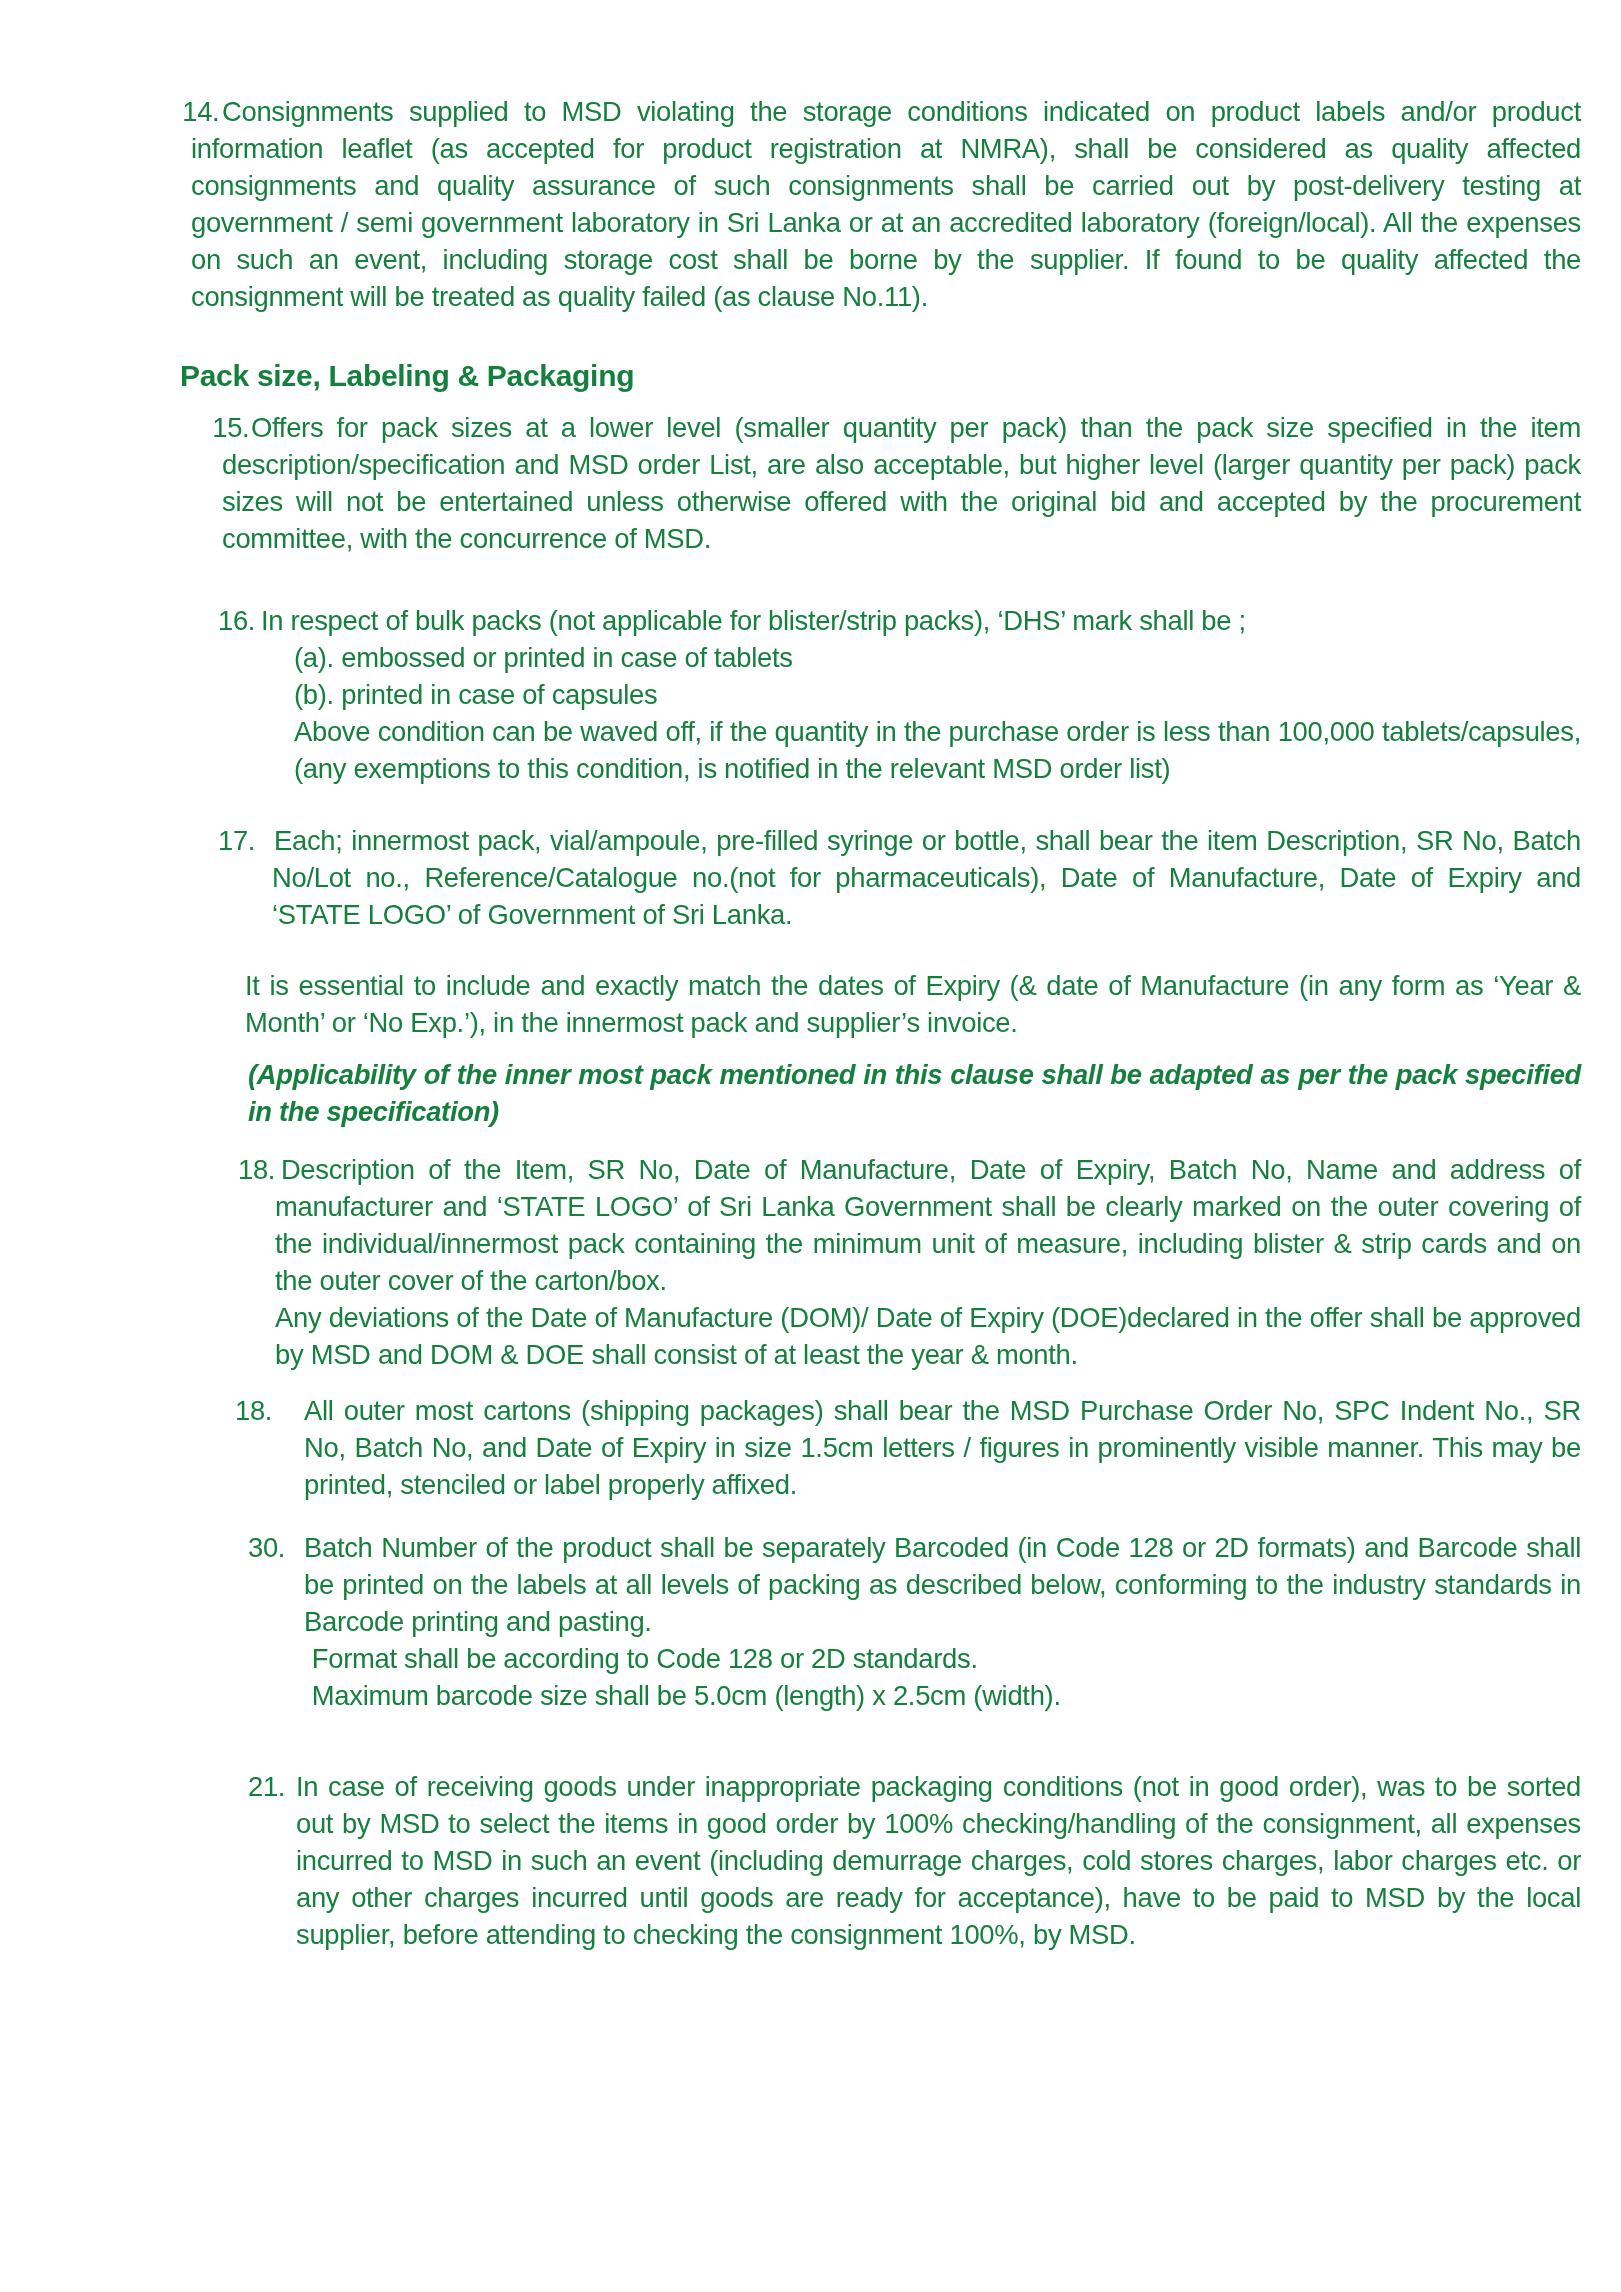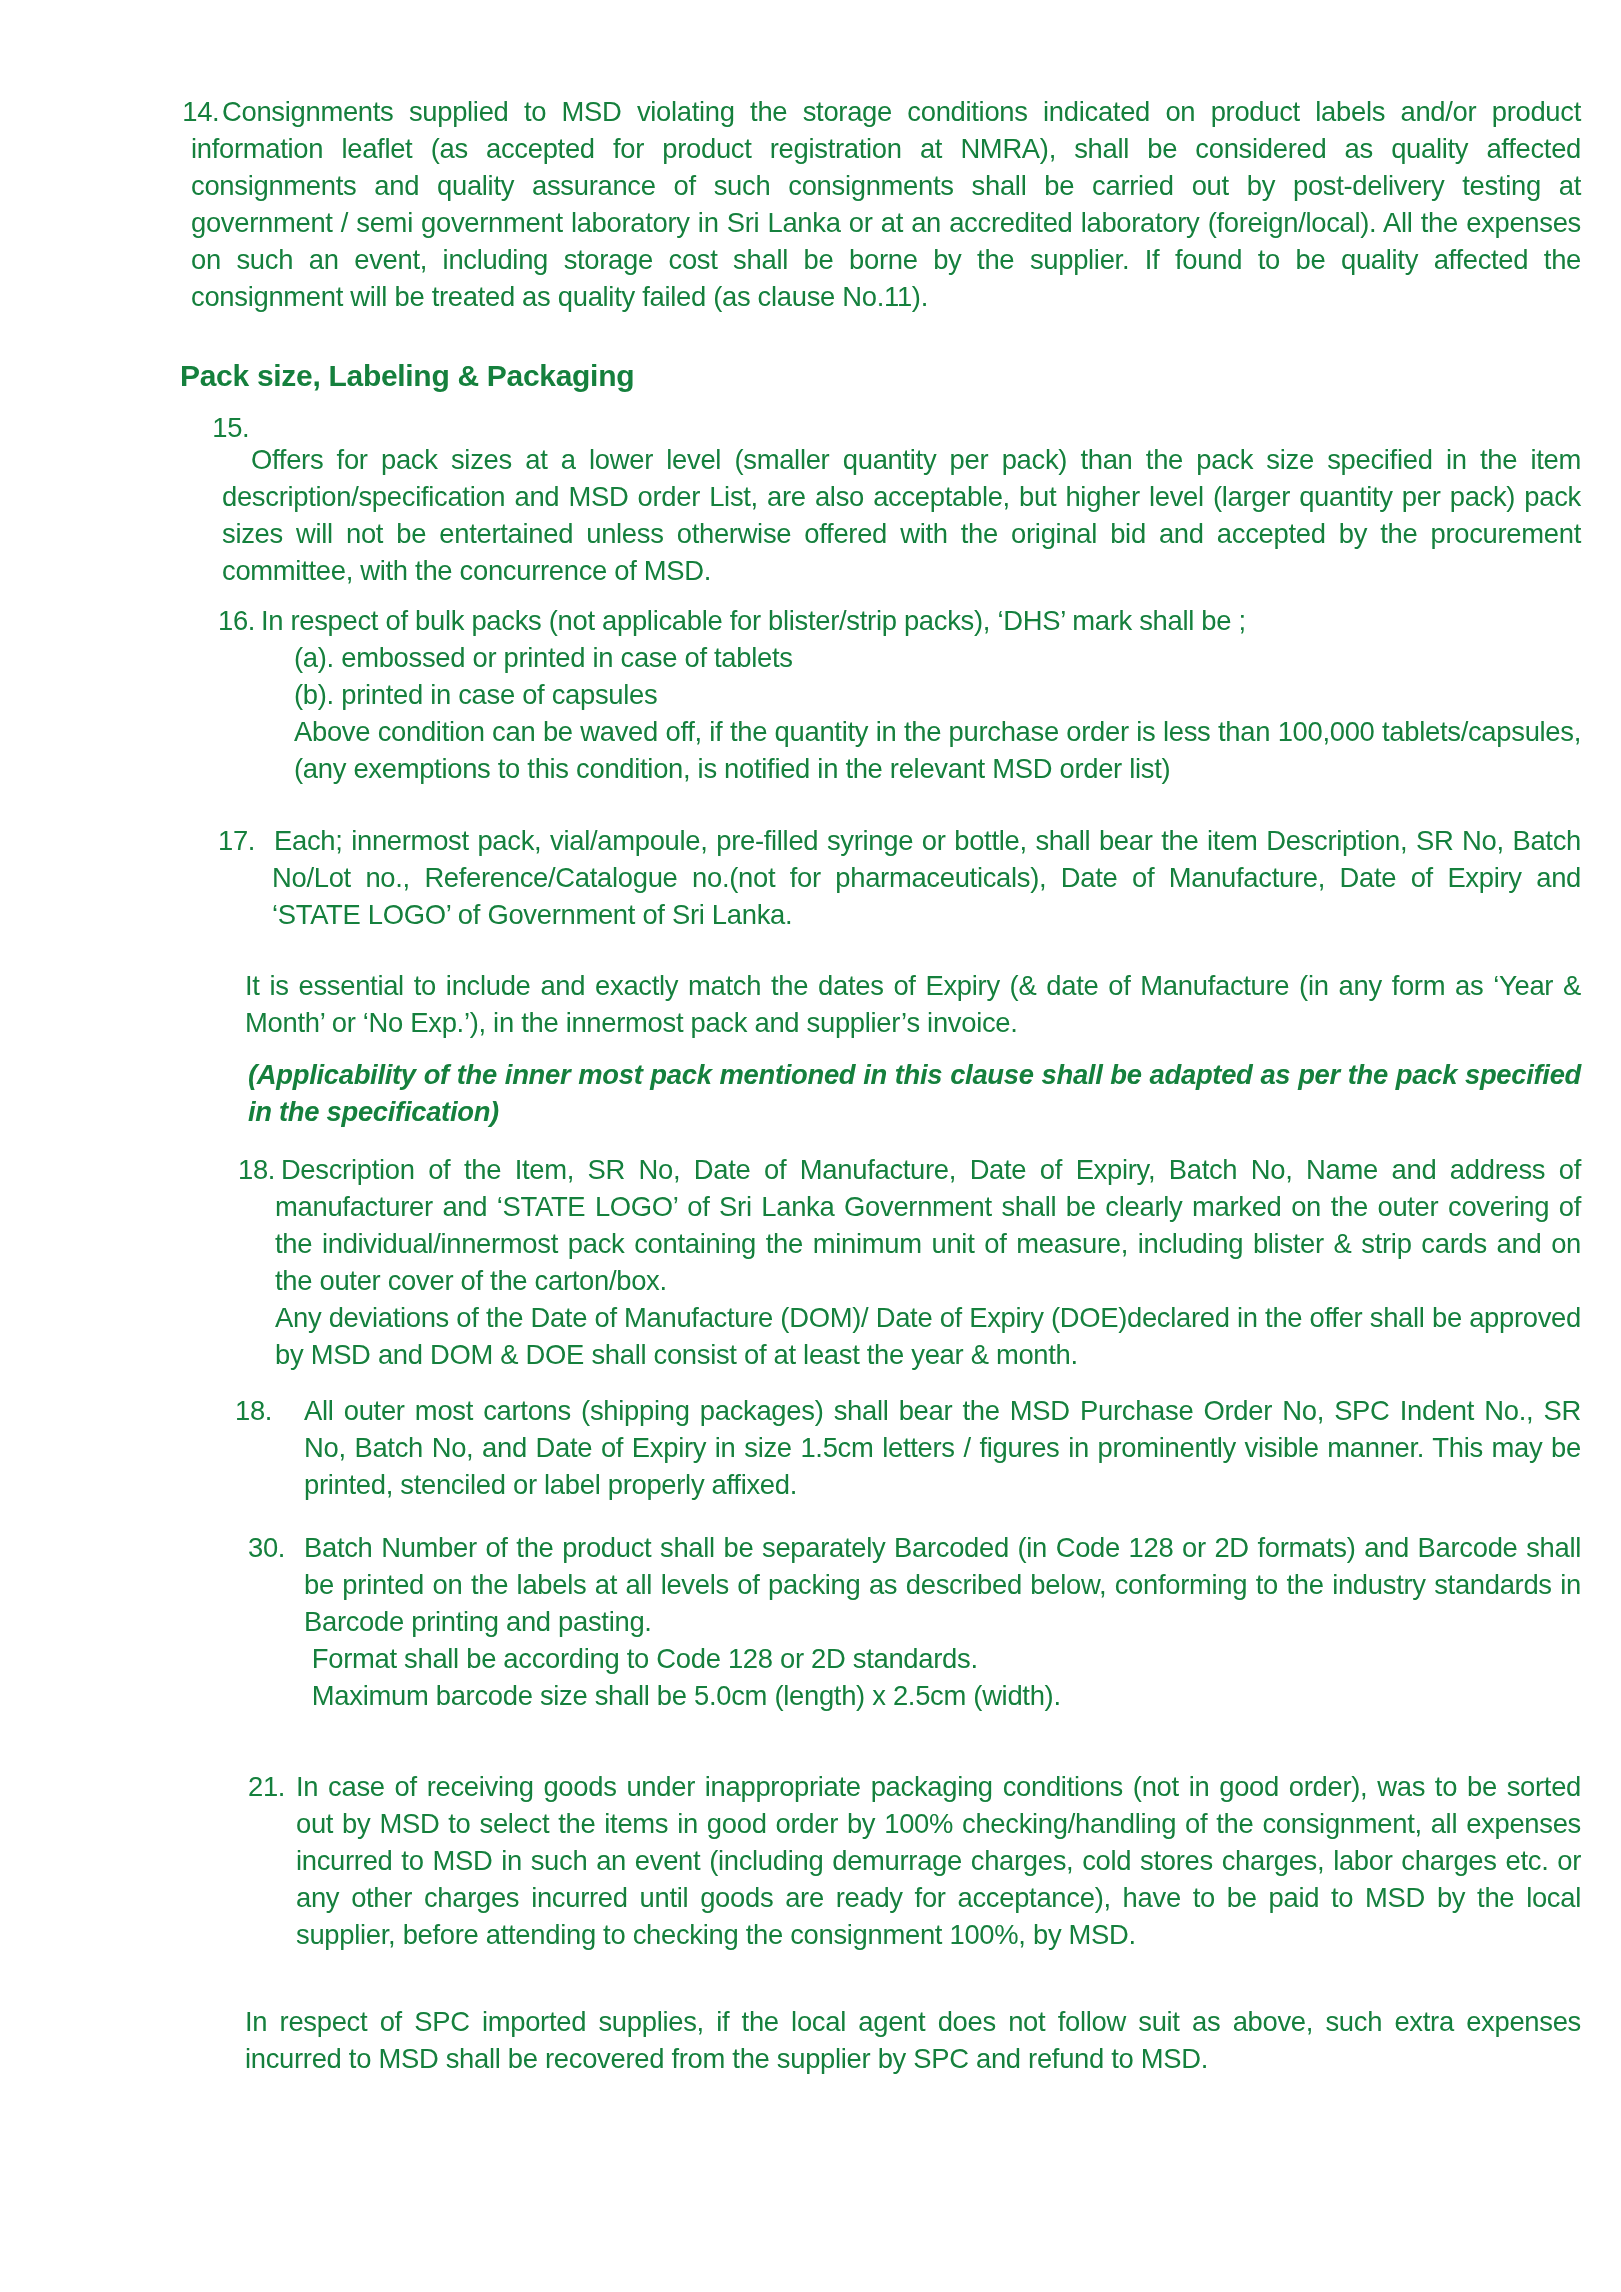--- a/index.html
+++ b/index.html
@@ -11,21 +11,21 @@
     font-family:"Liberation Sans","DejaVu Sans",sans-serif;
     font-size:27.4px;
     line-height:37px;
     letter-spacing:-0.3px;
     overflow:hidden;
   }
   .clause,.para{position:absolute;}
   .num{position:absolute;top:0;white-space:nowrap;}
   .just{text-align:justify;}
   .ind32{text-indent:31px;}
-  .ind30{text-indent:29px;margin-top:32px;}
+  .ind30{text-indent:29px;}
   .ind6{text-indent:5.9px;}
   .ind2{text-indent:2px;}
   .sub{margin-left:39px;}
   .line8{margin-left:7.8px;}
 
   .b14{top:93px;left:191px;width:1390px;}
   .b14 .num{left:-8.8px;}
 
   .bhead{
     position:absolute;top:357px;left:180px;margin:0;
@@ -112,16 +112,15 @@
     <div class="just">Batch Number of the product shall be separately Barcoded (in Code 128 or 2D formats) and Barcode shall be printed on the labels at all levels of packing as described below, conforming to the industry standards in Barcode printing and pasting.</div>
     <div class="line8">Format shall be according to Code 128 or 2D standards.</div>
     <div class="line8">Maximum barcode size shall be 5.0cm (length) x 2.5cm (width).</div>
   </div>
 
   <div class="clause b21">
     <span class="num">21.</span>
     <div class="just">In case of receiving goods under inappropriate packaging conditions (not in good order), was to be sorted out by MSD to select the items in good order by 100% checking/handling of the consignment, all expenses incurred to MSD in such an event (including demurrage charges, cold stores charges, labor charges etc. or any other charges incurred until goods are ready for acceptance), have to be paid to MSD by the local supplier, before attending to checking the consignment 100%, by MSD.</div>
   </div>
 
-  <div class="para bfinal just">In respect of SPC imported supplies, if the local agent does not follow suit as above, such extra expenses incurred to MSD shall be recovered from the supplier by SPC and refund to MSD.</div>
 
 </div>
 
 
 </body></html>

